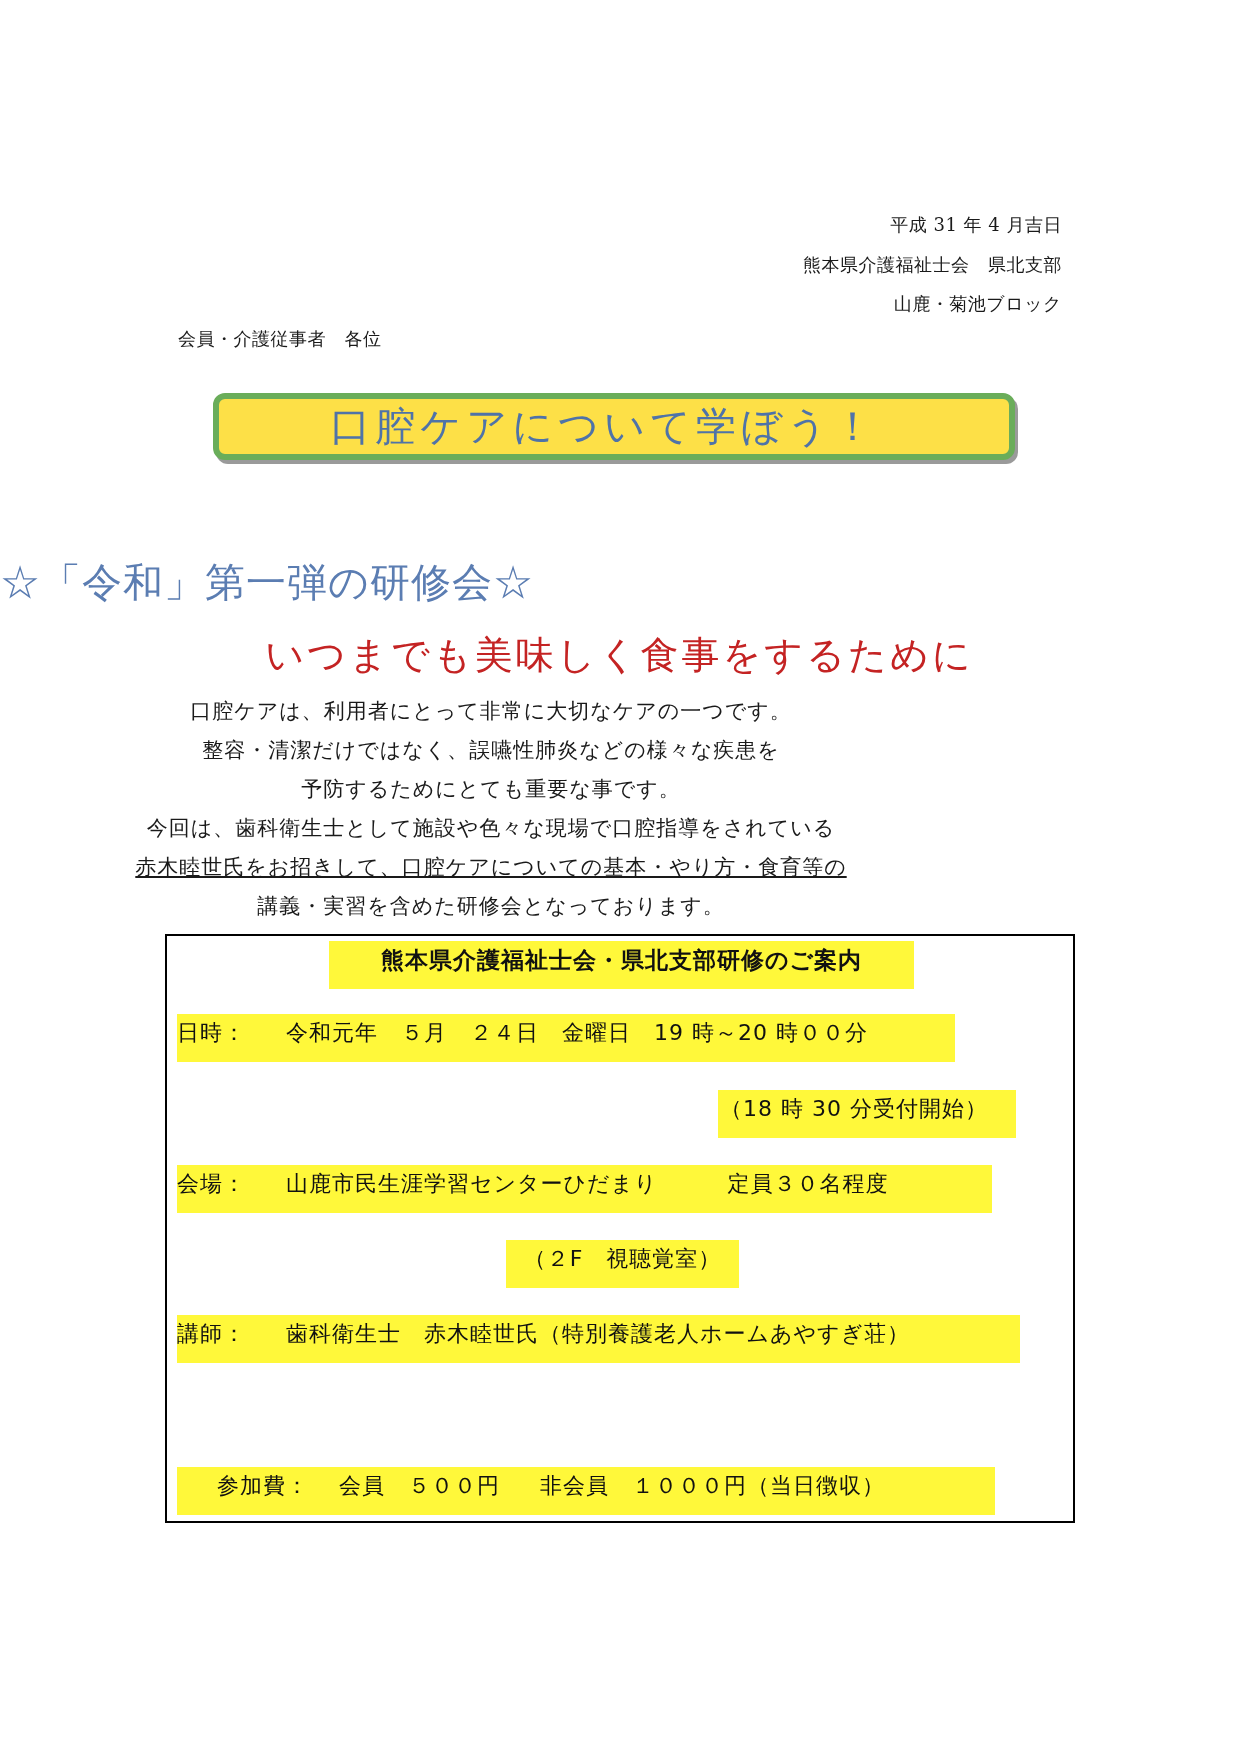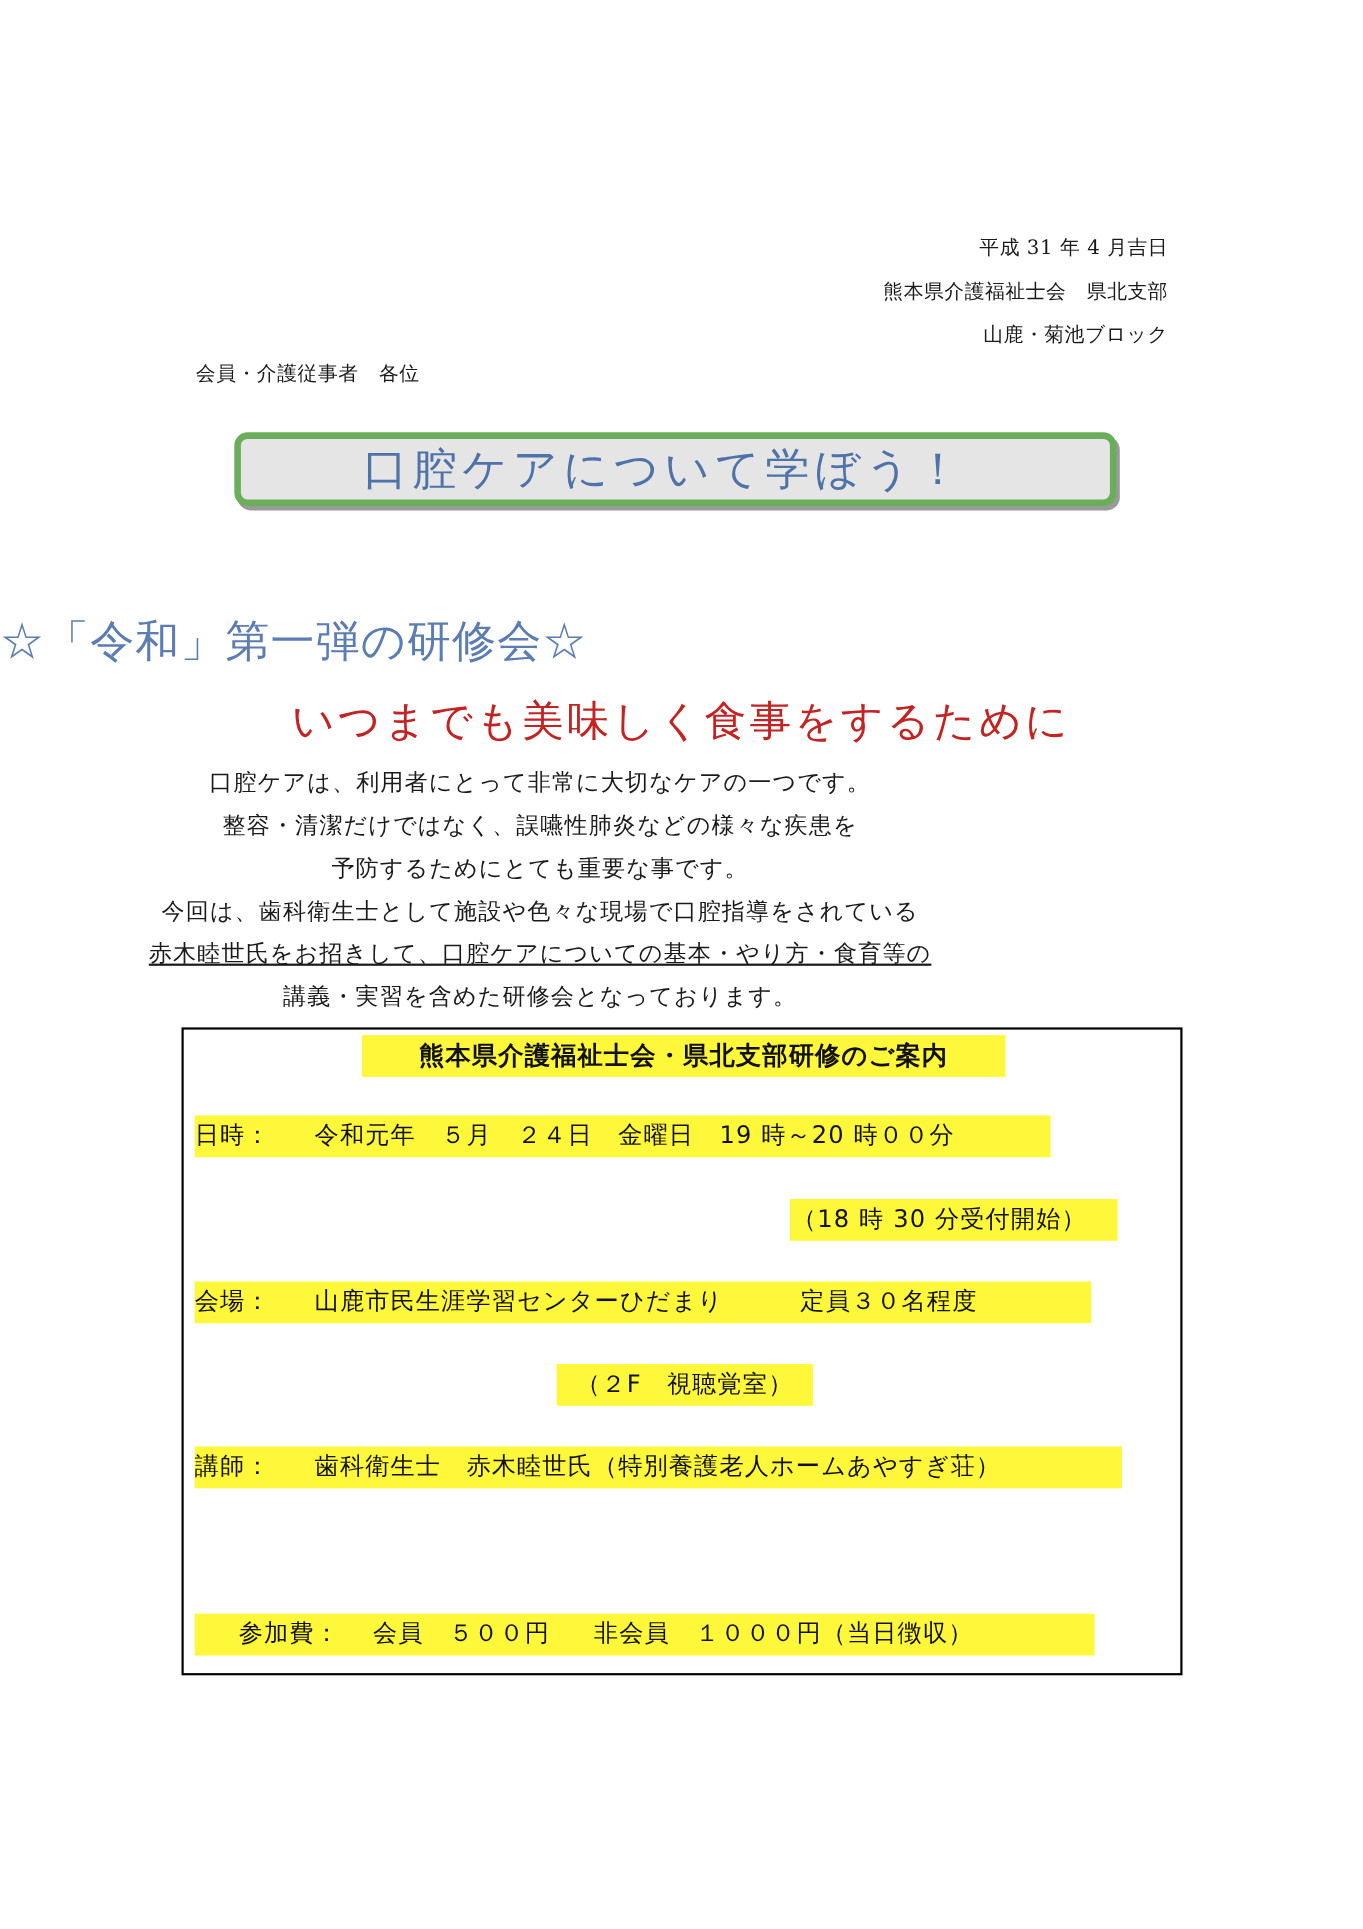--- a/index.html
+++ b/index.html
@@ -18,21 +18,21 @@
   .addressee {
     position: absolute; left: 178px; top: 327px;
     font-family: "DejaVu Serif", "Liberation Serif", serif;
     font-size: 18px; color: #1a1a1a; letter-spacing: 0.5px;
   }
 
   
   .title-box {
     position: absolute; left: 213px; top: 393px; width: 802px; height: 67px;
     border: 6px solid #6aad5a; border-radius: 12px; box-sizing: border-box;
-    background: #e5e5e5;
+    background: #fde047;
     box-shadow: 3px 4px 0 #9a9a9a;
     display: flex; align-items: center; justify-content: center;
   }
   .title-box .title-text {
     font-family: "DejaVu Sans", "Liberation Sans", sans-serif;
     font-weight: 300; font-size: 40px; color: #4f73a8; letter-spacing: 5px;
     margin-left: -20px;
   }
 
   .subtitle {
@@ -48,21 +48,21 @@
     font-size: 21px; color: #1a1a1a; letter-spacing: 1px;
   }
 
   
   .info-box {
     position: absolute; left: 165px; top: 934px; width: 910px; height: 589px;
     border: 2px solid #000000; box-sizing: border-box;
   }
   .hl {
     position: absolute; background: #fff83a; white-space: nowrap;
-    font-size: 22px; color: #111111; line-height: 38px; height: 38px;
+    font-size: 22px; color: #111111; line-height: 38px; height: 48px;
     letter-spacing: 1px;
   }
   .hl.bold { font-weight: bold; font-size: 23px; }
   .gap { display: inline-block; }
 </style>
 </head>
 <body>
 
 <div class="hdr-line" style="top:213px;">平成 31 年 4 月吉日</div>
 <div class="hdr-line" style="top:253px;">熊本県介護福祉士会　県北支部</div>

